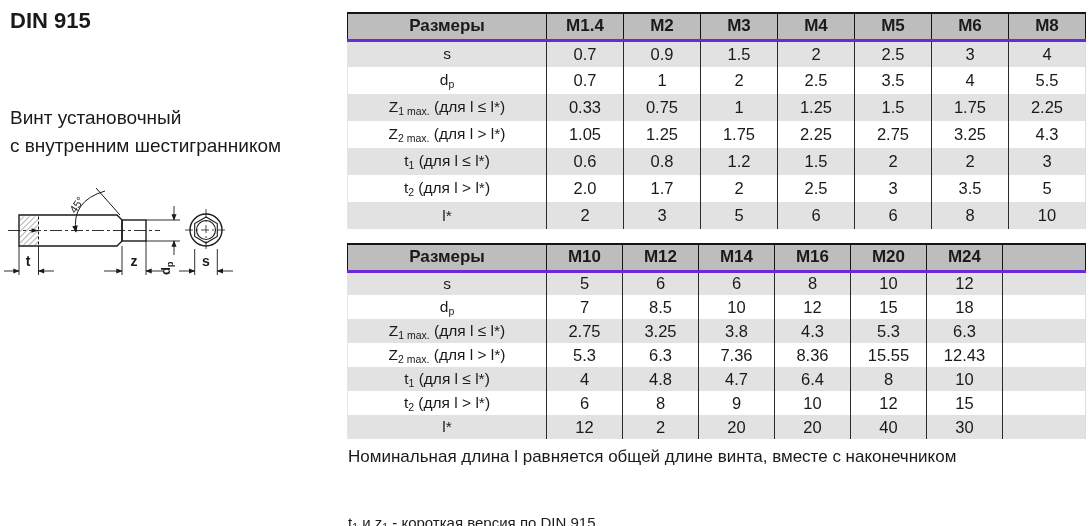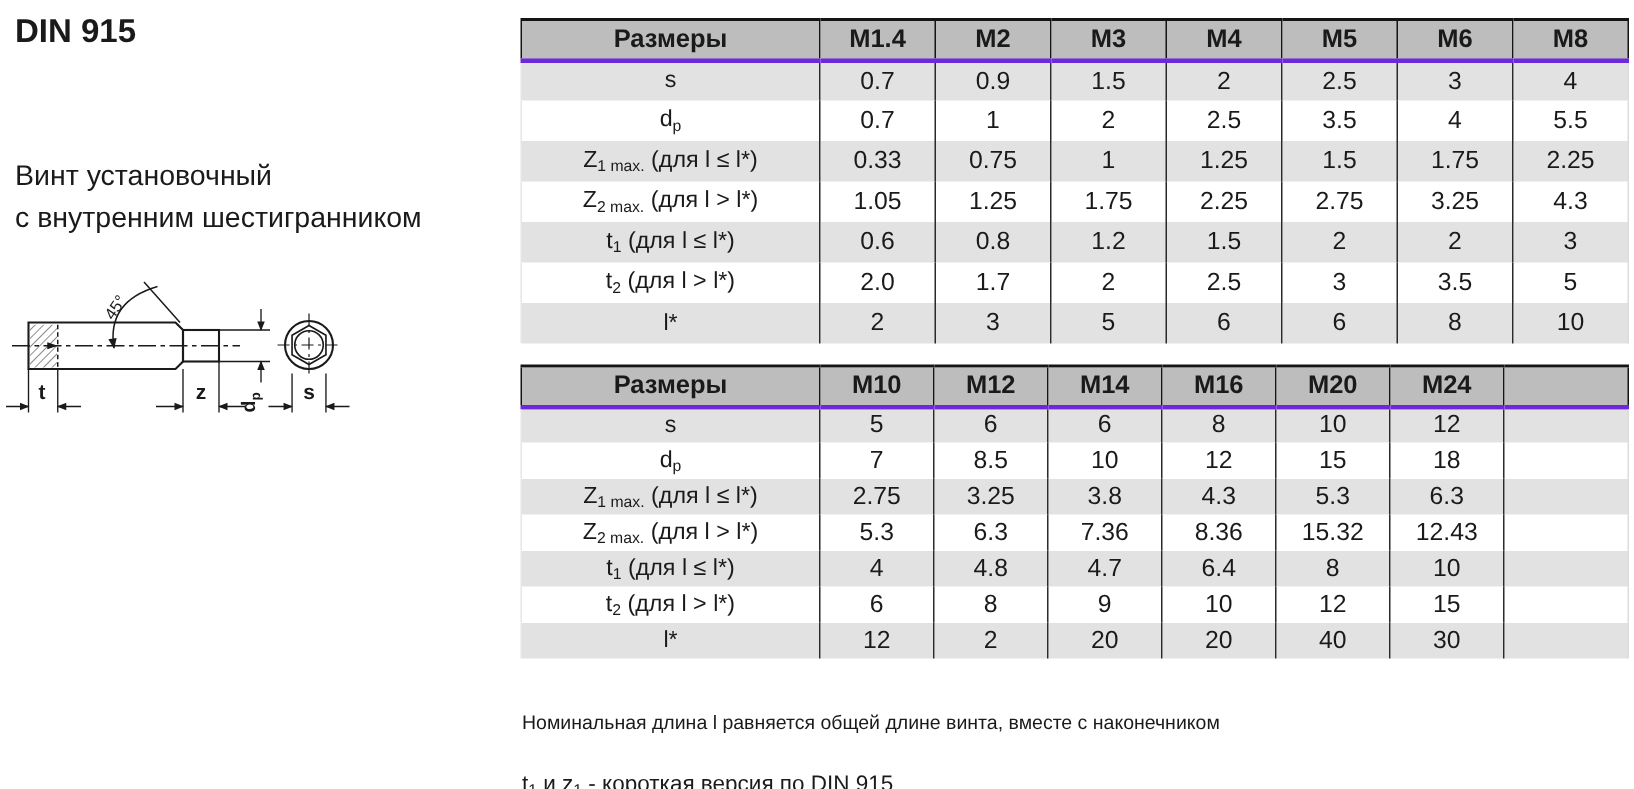--- a/index.html
+++ b/index.html
@@ -48,21 +48,21 @@
   table.dim-table tbody tr > td:last-child  { border-right:1px solid #dcdcdc; }
   table.dim-table tbody tr:nth-child(odd)  { background:#e2e2e2; }
   table.dim-table tbody tr:nth-child(even) { background:#ffffff; }
   #table1 tbody th, #table1 tbody td { height:27px; }
   #table2 tbody th, #table2 tbody td { height:24px; }
   table.dim-table tbody td { font-size:16.5px; font-weight:400; }
   table.dim-table tbody th { font-size:15.5px; font-weight:400; }
   .sub { font-size:10.5px; vertical-align:-3px; }
 
   
-  .note-length { position:absolute; left:348px; top:447px; font-size:13px;margin-top:27px; }
+  .note-length { position:absolute; left:348px; top:447px; font-size:17px; }
   .footnotes { position:absolute; left:348px; top:474px; font-size:15px; line-height:21px;margin-top:38px; }
 </style>
 </head>
 <body>
 
 <div class="title-block">
   <div class="title-line">DIN 915</div>
 </div>
 
 <div class="desc-block">
@@ -289,21 +289,21 @@
         <td>5.3</td>
         <td>6.3</td>
         <td></td>
       </tr>
       <tr>
         <th><span>Z</span><span class="sub">2 max.</span><span> (для l &gt; l*)</span></th>
         <td>5.3</td>
         <td>6.3</td>
         <td>7.36</td>
         <td>8.36</td>
-        <td>15.32</td>
+        <td>15.55</td>
         <td>12.43</td>
         <td></td>
       </tr>
       <tr>
         <th><span>t</span><span class="sub">1</span><span> (для l ≤ l*)</span></th>
         <td>4</td>
         <td>4.8</td>
         <td>4.7</td>
         <td>6.4</td>
         <td>8</td>

